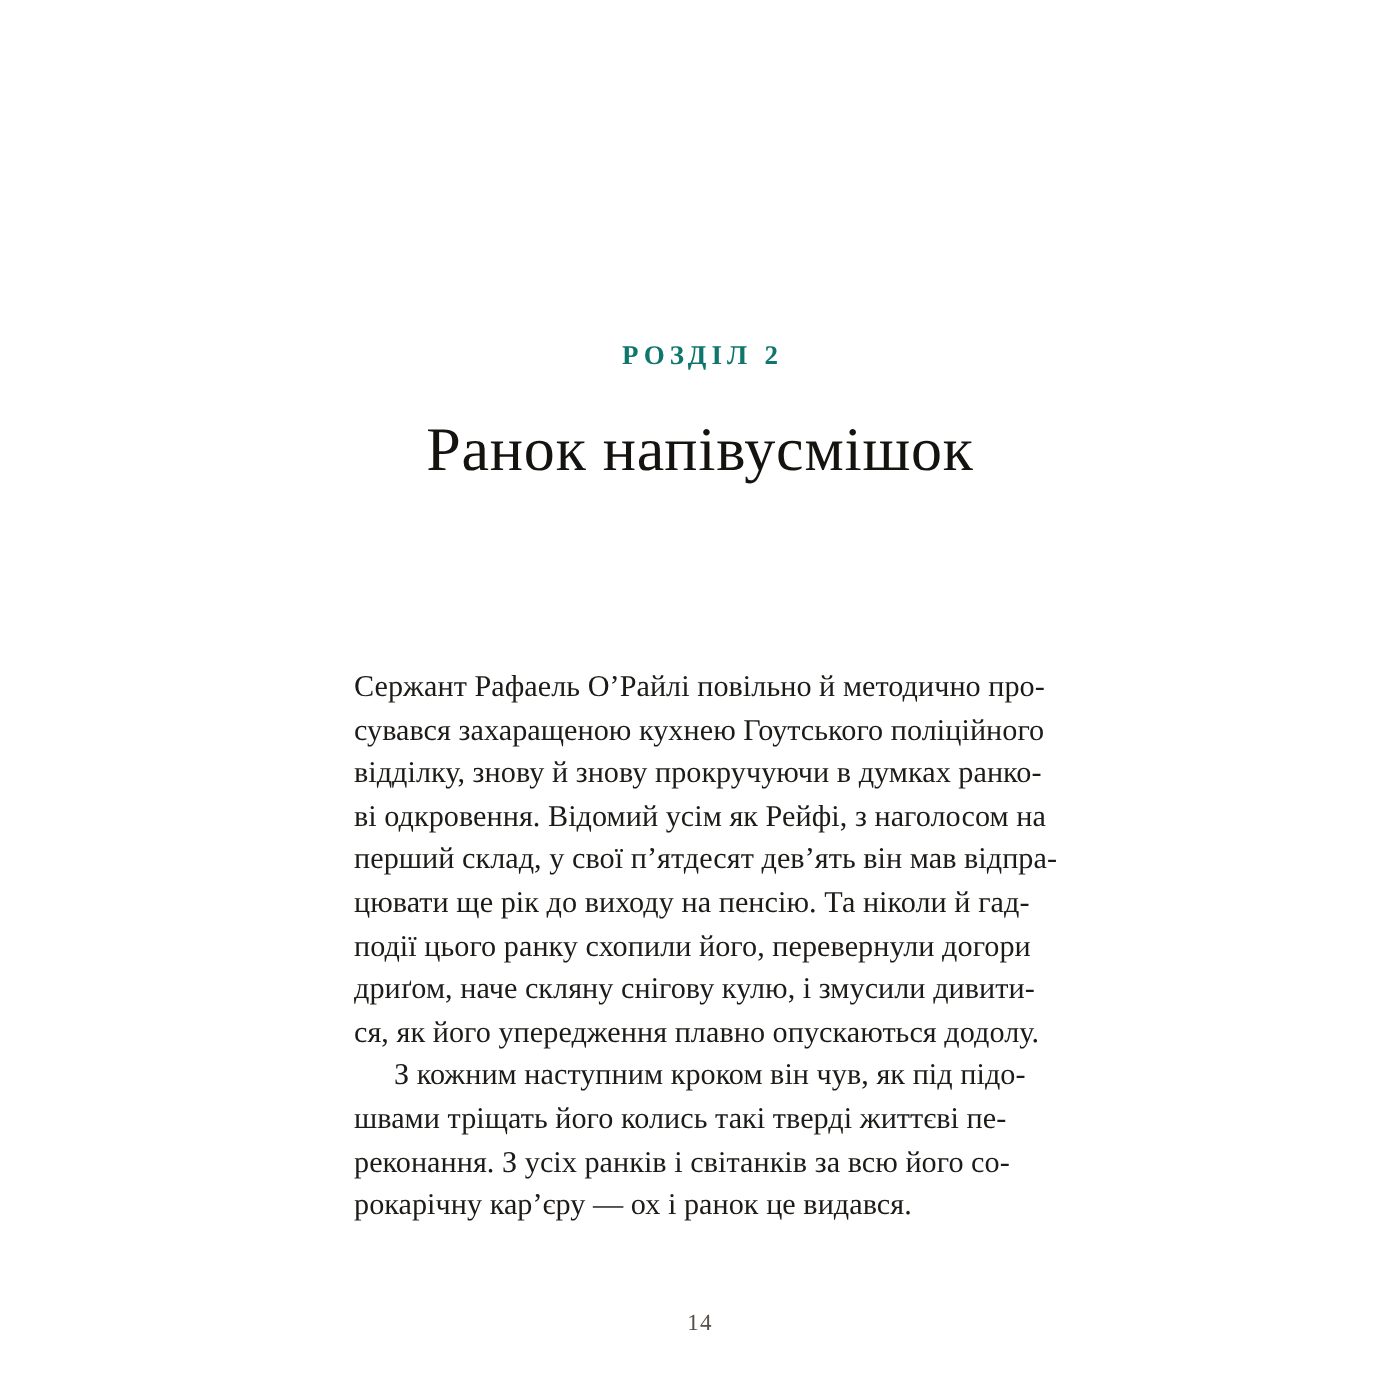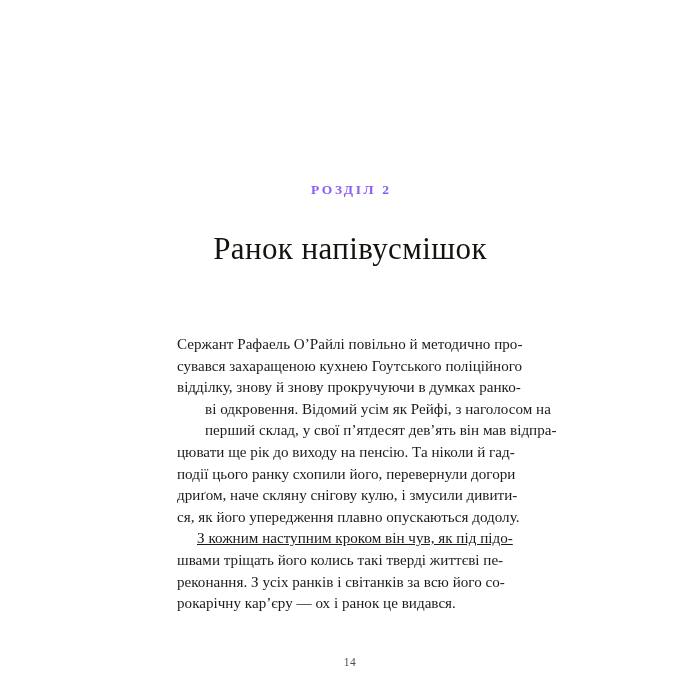--- a/index.html
+++ b/index.html
@@ -32,24 +32,24 @@
     top: 168px;
     width: 700px;
     text-align: center;
   }
 
   .chapter-label {
     font-family: "Liberation Serif", "DejaVu Serif", serif;
     font-size: 13.5px;
     letter-spacing: 2.6px;
     font-weight: 700;
-    color: #8b5cf6;
+    color: #0f766e;
     text-transform: uppercase;
     line-height: 20px;
-    margin: 12px;
+    margin: 0;
     padding-left: 2.6px;
   }
 
   .chapter-title {
     font-family: "Liberation Serif", "DejaVu Serif", serif;
     font-weight: 400;
     font-size: 31px;
     letter-spacing: 0.4px;
     color: #15130f;
     line-height: 40px;
@@ -74,21 +74,20 @@
     margin: 0;
   }
 
   .body-line.justified {
     
   }
 
   .body-line.indent {
     text-indent: 0;
     padding-left: 20px;
-    text-decoration: underline;
   }
 
   
   .folio {
     position: absolute;
     left: 0;
     top: 655px;
     width: 700px;
     text-align: center;
     font-size: 11.5px;
@@ -104,22 +103,22 @@
 
   <div class="chapter-head">
     <div class="chapter-label">РОЗДІЛ 2</div>
     <h1 class="chapter-title">Ранок напівусмішок</h1>
   </div>
 
   <div class="body-block">
       <div class="body-line justified" style="word-spacing: 0px;">Сержант Рафаель О’Райлі повільно й методично про-</div>
       <div class="body-line justified" style="word-spacing: 0px;">сувався захаращеною кухнею Гоутського поліційного</div>
       <div class="body-line justified" style="word-spacing: 0px;">відділку, знову й знову прокручуючи в думках ранко-</div>
-      <div class="body-line justified" style="word-spacing: 0px; margin-left: 28px;">ві одкровення. Відомий усім як Рейфі, з наголосом на</div>
-      <div class="body-line justified" style="word-spacing: 0px; margin-left: 28px;">перший склад, у свої п’ятдесят дев’ять він мав відпра-</div>
+      <div class="body-line justified" style="word-spacing: 0px;">ві одкровення. Відомий усім як Рейфі, з наголосом на</div>
+      <div class="body-line justified" style="word-spacing: 0px;">перший склад, у свої п’ятдесят дев’ять він мав відпра-</div>
       <div class="body-line justified" style="word-spacing: 0px;">цювати ще рік до виходу на пенсію. Та ніколи й гад-</div>
       <div class="body-line justified" style="word-spacing: 0px;">події цього ранку схопили його, перевернули догори</div>
       <div class="body-line justified" style="word-spacing: 0px;">дриґом, наче скляну снігову кулю, і змусили дивити-</div>
       <div class="body-line justified">ся, як його упередження плавно опускаються додолу.</div>
       <div class="body-line justified indent" style="word-spacing: 0px;">З кожним наступним кроком він чув, як під підо-</div>
       <div class="body-line justified" style="word-spacing: 0px;">швами тріщать його колись такі тверді життєві пе-</div>
       <div class="body-line justified" style="word-spacing: 0px;">реконання. З усіх ранків і світанків за всю його со-</div>
       <div class="body-line justified">рокарічну кар’єру — ох і ранок це видався.</div>
     </div>
 

